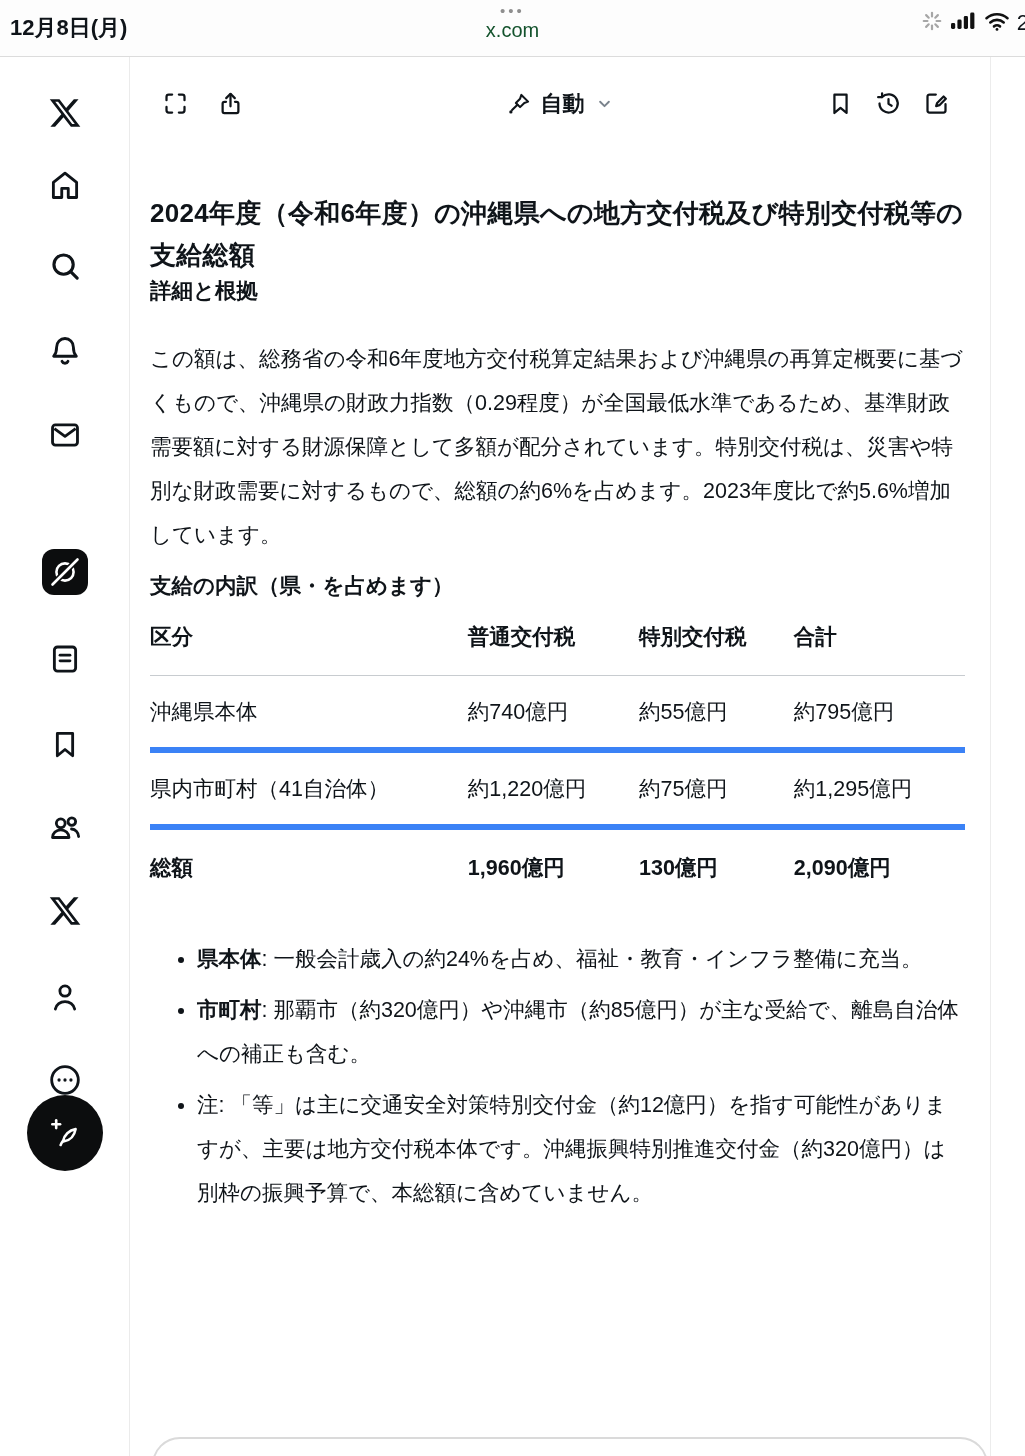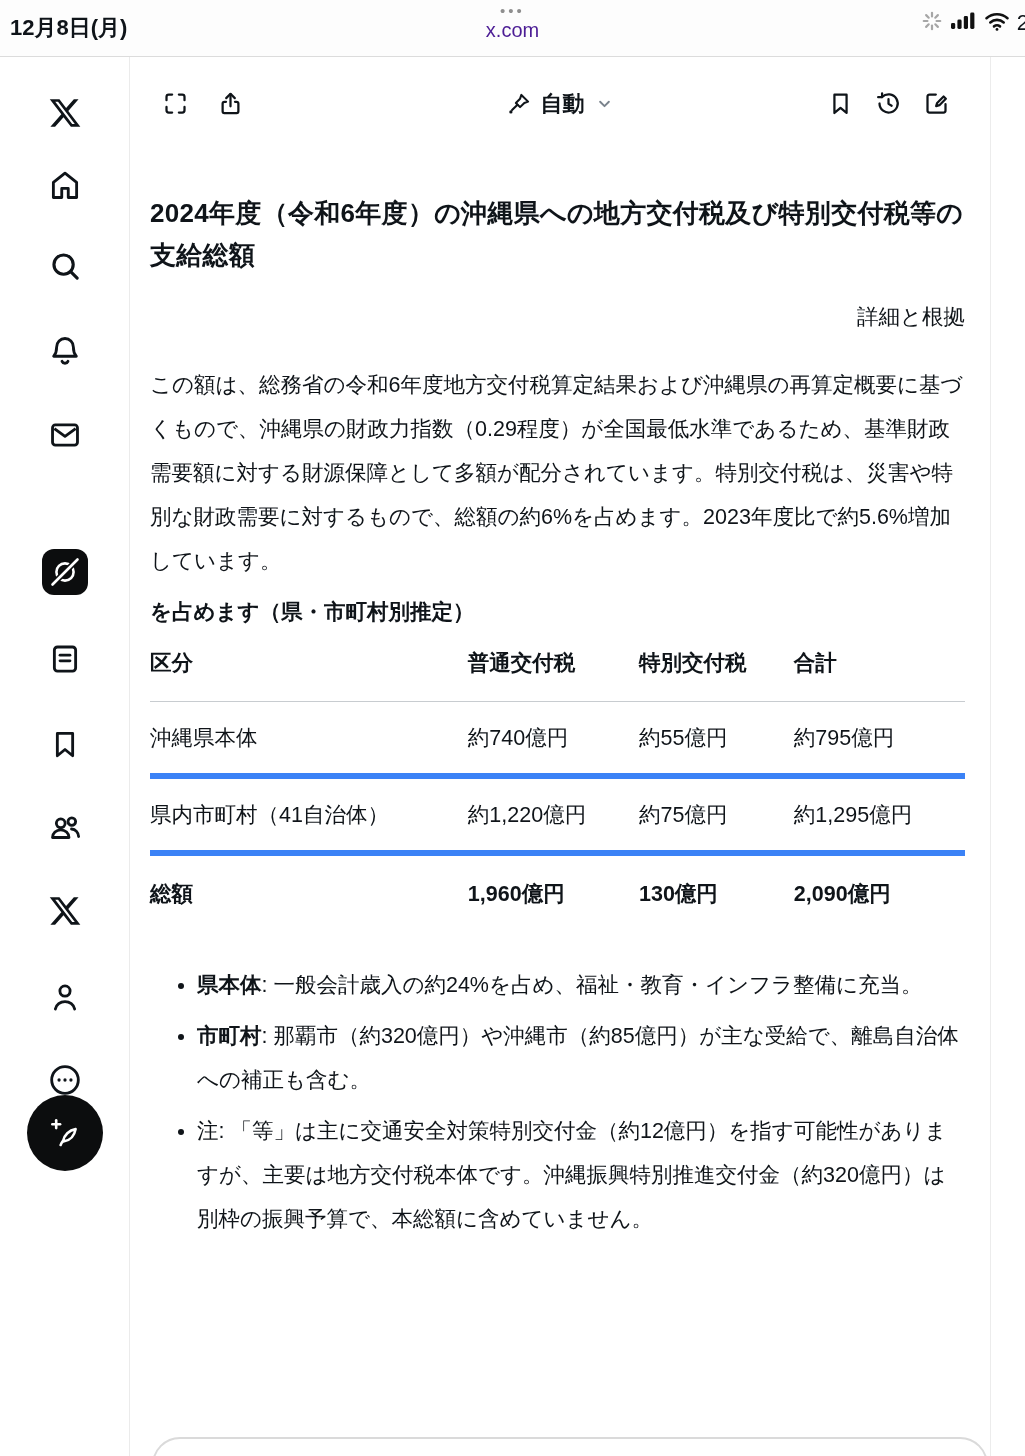--- a/index.html
+++ b/index.html
@@ -11,21 +11,21 @@
   .screen { position:absolute; inset:0; background:#fff; }
 
   
   .statusbar {
     position:absolute; top:0; left:0; width:1025px; height:57px;
     background:#fdfdfd; border-bottom:1px solid #dcdcdc;
   }
   .sb-date { position:absolute; left:10px; top:13px; font-size:22px; font-weight:600; }
   .sb-center { position:absolute; left:0; right:0; top:4px; text-align:center; }
   .sb-dots { color:#8f8f8f; font-size:15px; letter-spacing:3px; line-height:14px; }
-  .sb-url { font-size:20px; line-height:24px; color:#4c1d95; }
+  .sb-url { font-size:20px; line-height:24px; color:#14532d; }
   .sb-right { position:absolute; right:-4px; top:10px; display:flex; align-items:center; gap:7px; }
   .sb-batt { font-size:22px; font-weight:500; }
 
   
   .sidebar {
     position:absolute; top:57px; left:0; width:130px; bottom:0;
     background:#fff; border-right:1px solid #ebebeb;
   }
   .nav-ic { position:absolute; left:48px; width:34px; height:34px; color:#0f1419; }
   .nav-ic svg { width:34px; height:34px; display:block; }
@@ -56,21 +56,21 @@
   .mode-pill { display:flex; align-items:center; gap:9px; cursor:pointer; }
   .mode-label { font-size:22px; font-weight:700; }
   .tb-right { margin-left:auto; display:flex; gap:21px; align-items:center; position:relative; }
   .tb-btn { width:27px; height:27px; color:#0f1419; }
   .tb-btn svg { width:27px; height:27px; display:block; }
 
   
   article { position:absolute; top:93px; left:20px; width:815px; }
   h1.title { font-size:26px; line-height:42px; font-weight:700; margin-top:42px; letter-spacing:.3px; }
   p.intro { margin-top:26px; font-size:21.5px; line-height:44px; }
-  h3.sub { margin-top:26px; font-size:21.5px; font-weight:400;text-align:right; }
+  h3.sub { font-size:21.5px; font-weight:700; }
   ul.blist { margin-top:22px; list-style:disc; padding-left:47px; }
   ul.blist li { font-size:21.5px; line-height:31px; margin-bottom:19px; }
   ul.notes { margin-top:34px; list-style:disc; padding-left:47px; }
   ul.notes li { font-size:21.5px; line-height:44px; margin-bottom:7px; }
   p.basis { margin-top:32px; font-size:21.5px; line-height:44px; }
   h3.breakdown { margin-top:14px; font-size:21.5px; font-weight:700; }
   table.alloc { margin-top:22px; width:100%; border-collapse:collapse; font-size:21.5px; }
   table.alloc th { text-align:left; font-weight:700; padding:0 0 24px 0; border-bottom:1.5px solid #c8ccd0; }
   table.alloc td { text-align:left; padding:21px 0; border-bottom:6px solid #3b82f6; }
   table.alloc tr.total td { font-weight:700; border-bottom:none; padding:23px 0 21px 0;margin-left:44px; }
@@ -271,21 +271,21 @@
 
     <article>
       <h1 class="title">2024年度（令和6年度）の沖縄県への地方交付税及び特別交付税等の支給総額</h1>
 
 
       <h3 class="sub">詳細と根拠</h3>
 
 
       <p class="basis">この額は、総務省の令和6年度地方交付税算定結果および沖縄県の再算定概要に基づくもので、沖縄県の財政力指数（0.29程度）が全国最低水準であるため、基準財政需要額に対する財源保障として多額が配分されています。特別交付税は、災害や特別な財政需要に対するもので、総額の約6%を占めます。2023年度比で約5.6%増加しています。</p>
 
-      <h3 class="breakdown">を占めます（県・市町村別推定）</h3>
+      <h3 class="breakdown">支給の内訳（県・を占めます）</h3>
 
       <table class="alloc">
         <colgroup>
             <col style="width:39%">
             <col style="width:21%">
             <col style="width:19%">
             <col style="width:21%">
           </colgroup>
         <thead>
           <tr>

